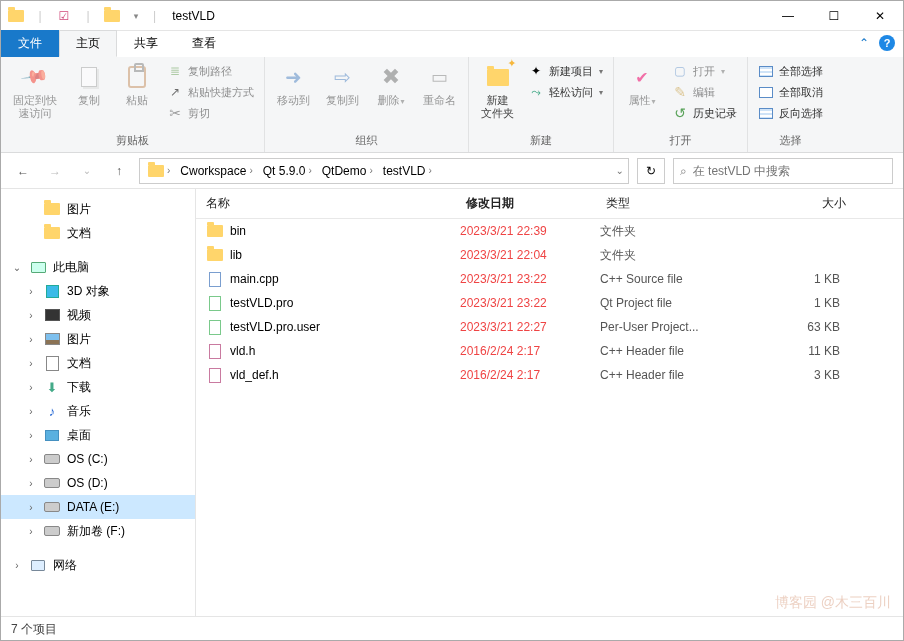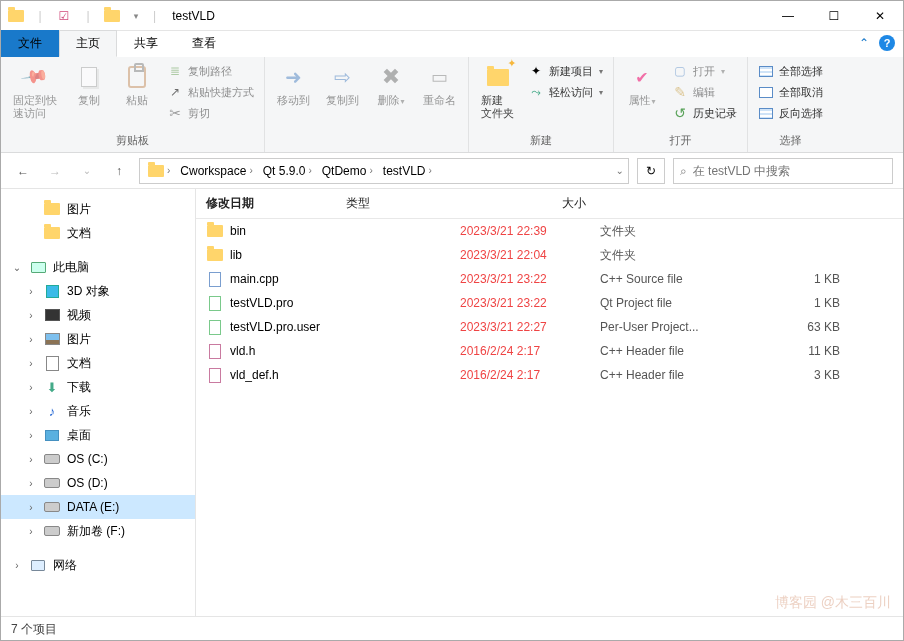--- a/index.html
+++ b/index.html
@@ -8,32 +8,32 @@
 .titlebar { height: 30px; display: flex; align-items: center; background: #fff; border-bottom: 1px solid #e5e5e5; }
 .titlebar .qat { display: flex; align-items: center; gap: 6px; padding: 0 6px; }
 .titlebar .qat .ico { width: 18px; height: 18px; display: inline-flex; align-items: center; justify-content: center; }
 .titlebar .title { margin-left: 8px; font-size: 12px; }
 .titlebar .spacer { flex: 1; }
 .winbtns { display: flex; }
 .winbtn { width: 46px; height: 30px; display: flex; align-items: center; justify-content: center; }
 
 .tabs { height: 26px; display: flex; align-items: flex-end; background: #fff; position: relative; }
 .tab { padding: 4px 16px; font-size: 12px; border: 1px solid transparent; cursor: default; }
-.tab.file { background: #1979ca; color: #000000; }
+.tab.file { background: #1979ca; color: #ffffff; }
 .tab.active { background: #f5f6f7; border: 1px solid #dadbdc; border-bottom-color: #f5f6f7; }
 .tabs .right { position: absolute; right: 8px; top: 4px; display: flex; gap: 10px; align-items: center; }
 .help-circle { width: 16px; height: 16px; border-radius: 50%; background: #1e88e5; color: #fff; display: inline-flex; align-items: center; justify-content: center; font-size: 11px; font-weight: bold; }
 
 .ribbon { height: 96px; background: #f5f6f7; border-bottom: 1px solid #dadbdc; display: flex; }
 .group { border-right: 1px solid #e1e2e3; display: flex; flex-direction: column; padding: 2px 6px 0 6px; }
 .group-body { flex: 1; display: flex; align-items: flex-start; gap: 4px; }
 .group-label { text-align: center; font-size: 11px; color: #666; padding: 2px 0 4px 0; }
 .bigbtn { display: flex; flex-direction: column; align-items: center; justify-content: flex-start; padding: 4px 6px; min-width: 44px; gap: 3px; }
 .bigbtn .ic { width: 28px; height: 28px; display: flex; align-items: center; justify-content: center; }
-.bigbtn .lbl { font-size: 11px; line-height: 13px; color: #444; }
+.bigbtn .lbl { font-size: 11px; text-align: center; line-height: 13px; color: #444; }
 .smallstack { display: flex; flex-direction: column; gap: 3px; padding-top: 3px; }
 .smallbtn { display: flex; align-items: center; gap: 5px; padding: 1px 4px; }
 .smallbtn .ic { width: 16px; height: 16px; display: inline-flex; align-items: center; justify-content: center; }
 .smallbtn .lbl { font-size: 11px; color: #333; }
 .dimmed { opacity: 0.55; }
 
 .addrbar { height: 36px; display: flex; align-items: center; gap: 8px; padding: 4px 10px; border-bottom: 1px solid #e5e5e5; }
 .navarrow { width: 24px; height: 24px; display: flex; align-items: center; justify-content: center; color: #555; }
 .navarrow.disabled { color: #bbb; }
 .path { flex: 1; height: 26px; border: 1px solid #ccc; display: flex; align-items: center; padding: 0 4px; gap: 2px; background: #fff; }
@@ -190,20 +190,21 @@
       </div>
       <div class="bigbtn dimmed">
         <span class="ic x-shape">✖</span>
         <span class="lbl"><span>删除</span><span class="dd">▾</span></span>
       </div>
       <div class="bigbtn dimmed">
         <span class="ic" style="font-size:18px;color:#888">▭</span>
         <span class="lbl">重命名</span>
       </div>
     </div>
+    <div class="group-label">组织</div>
   </div>
 
   <div class="group">
     <div class="group-body">
       <div class="bigbtn">
         <span class="ic newfolder-ico">
             <span class="folder-ico" style="width:22px;height:17px"></span>
             <span class="spark">✦</span>
           </span>
         <span class="lbl" style="white-space:pre">新建
@@ -416,20 +417,21 @@
         <span class="exp">›</span>
         <span class="ic">
           <span class="net-ico"></span>
         </span>
         <span>网络</span>
       </div>
   </div>
 
   <div class="files">
     <div class="cols">
+      <div class="col-name">名称</div>
       <div class="col-date">修改日期</div>
       <div class="col-type">类型</div>
       <div class="col-size">大小</div>
     </div>
     <div class="rows" id="rows">
         <div class="row">
           <div class="c-name">
             <span class="ic">
               <span class="folder-ico"></span>
             </span>

